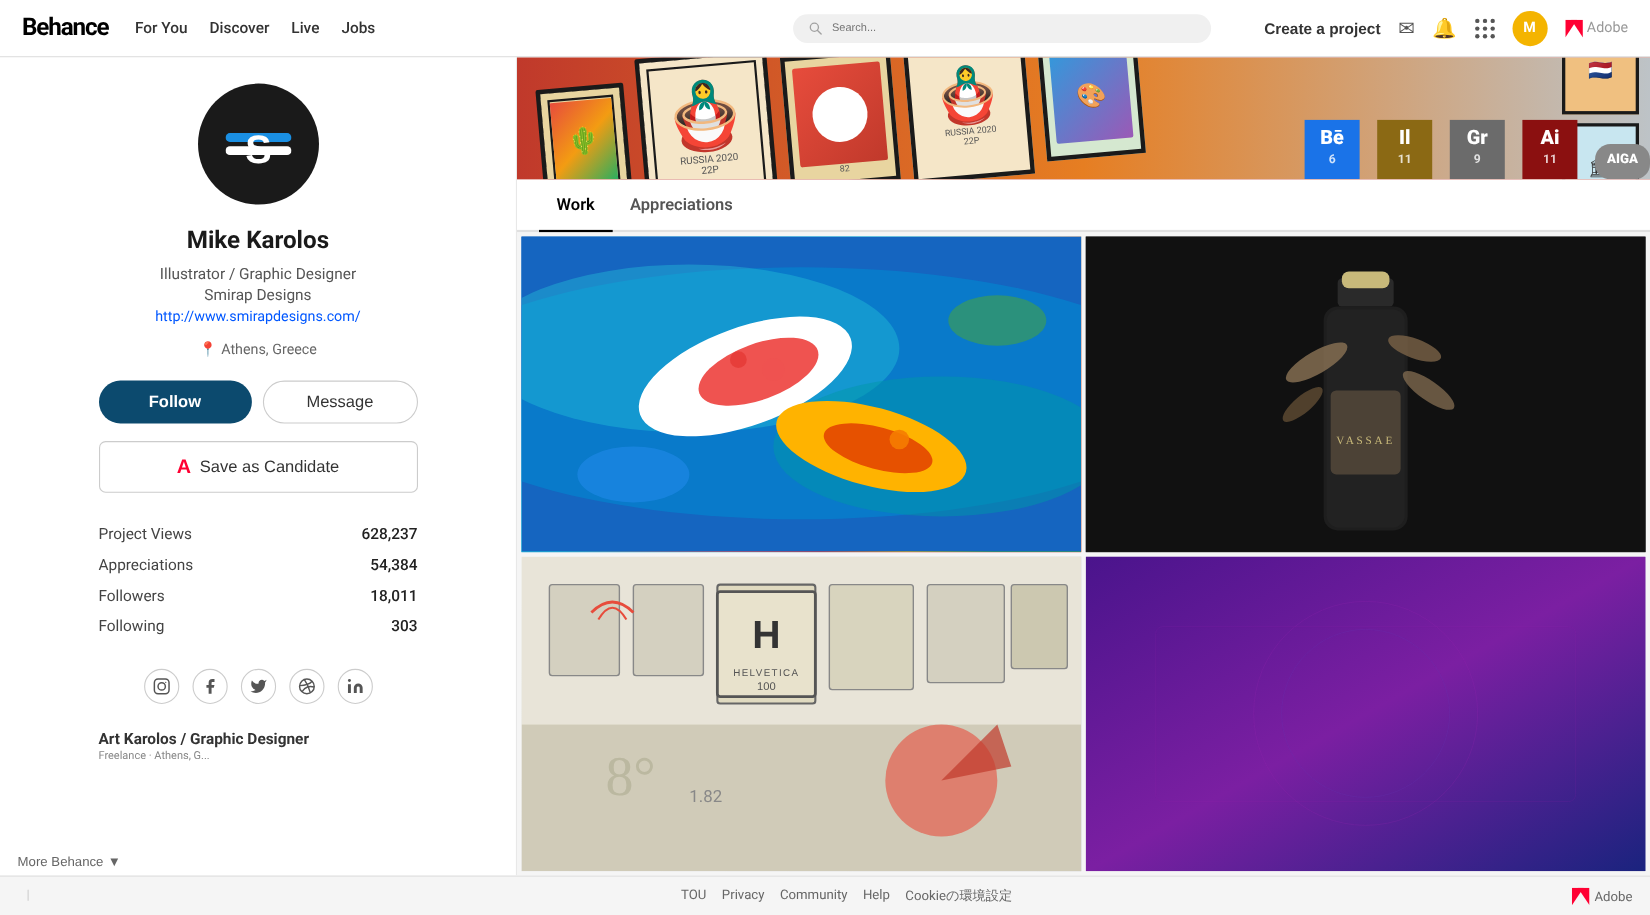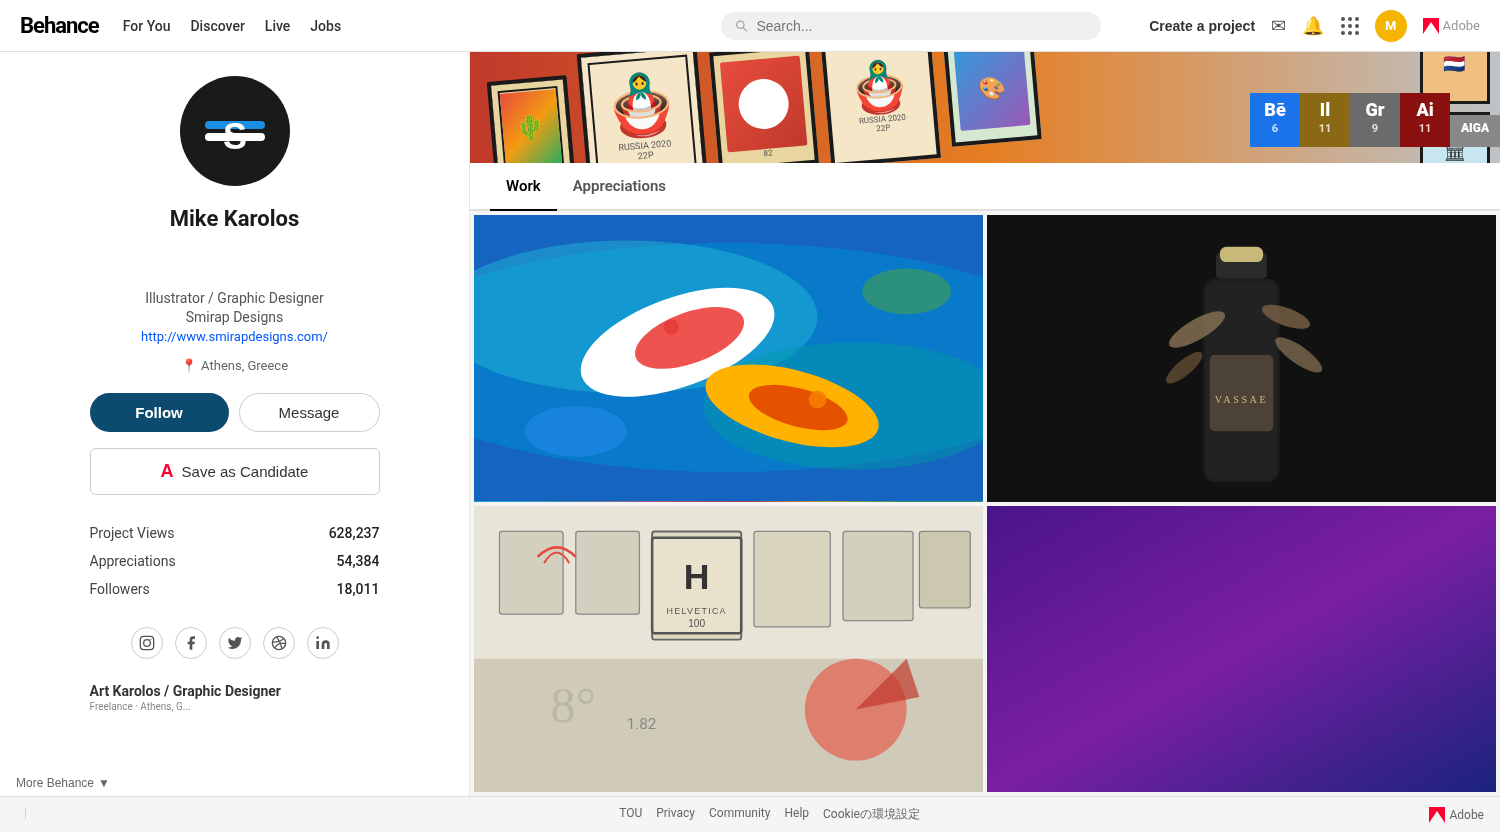--- a/index.html
+++ b/index.html
@@ -15,21 +15,21 @@
     .navbar-links { display: flex; gap: 20px; }
     .navbar-links a { text-decoration: none; color: #333; font-size: 14px; font-weight: 500; }
     .navbar-search {
       flex: 1; max-width: 380px; margin-left: auto;
       display: flex; align-items: center;
       background: #f0f0f0; border-radius: 20px;
       padding: 6px 14px; gap: 8px;
     }
     .navbar-search input {
       border: none; background: transparent; outline: none;
-      font-size: 14px; color: #333; width: 100%;
+      font-size: 10px; color: #333; width: 100%;
     }
     .nav-right { display: flex; align-items: center; gap: 16px; margin-left: 24px; }
     .nav-create-btn {
       background: none; border: none; cursor: pointer;
       font-size: 14px; font-weight: 600; color: #333;
     }
     .nav-icon { font-size: 18px; cursor: pointer; color: #555; }
     .nav-avatar {
       width: 32px; height: 32px; border-radius: 50%;
       background: #f4b400; display: flex; align-items: center; justify-content: center;
@@ -47,21 +47,21 @@
       display: flex; flex-direction: column; align-items: center;
       padding-top: 24px; padding-bottom: 24px;
       position: relative;
     }
     .profile-avatar-wrap {
       width: 110px; height: 110px; border-radius: 50%;
       background: #1a1a1a; display: flex; align-items: center; justify-content: center;
       margin-bottom: 20px;
     }
     .profile-name { font-size: 22px; font-weight: 700; color: #1a1a1a; margin-bottom: 8px; }
-    .profile-title { font-size: 14px; color: #555; text-align: right; line-height: 1.6; margin-top: 48px; }
+    .profile-title { font-size: 14px; color: #555; text-align: right; line-height: 1.6; }
     .profile-company { font-size: 14px; color: #555; text-align: center; margin-bottom: 4px; }
     .profile-link { font-size: 13px; color: #0057ff; text-decoration: none; margin-bottom: 14px; display: block; }
     .profile-location { font-size: 13px; color: #666; margin-bottom: 20px; display: flex; align-items: center; gap: 4px; }
 
     .profile-actions { display: flex; gap: 10px; margin-bottom: 16px; width: 290px; }
     .btn-follow {
       flex: 1; background: #0c4a6e; color: #fff; border: none;
       border-radius: 20px; padding: 10px 0; font-size: 15px; font-weight: 600;
       cursor: pointer;
     }
@@ -104,22 +104,22 @@
       display: flex; align-items: stretch; position: relative;
     }
     .banner-bg {
       width: 100%; height: 100%; background: linear-gradient(90deg, #c0392b 0%, #e67e22 50%, #bdc3c7 100%);
       display: flex; align-items: center; justify-content: center;
       font-size: 80px; overflow: hidden; position: relative;
     }
 
     
     .skills-badges {
-      position: absolute; bottom: 16px; right: 0;
-      display: flex; gap: 0; align-items: flex-end;
+      position: absolute; bottom: 0; right: 0;
+      display: flex; gap: 16px; align-items: flex-end;
     }
     .skill-badge {
       display: flex; flex-direction: column; align-items: center;
       padding: 6px 10px 12px; min-width: 50px;
       font-size: 11px; font-weight: 700; color: #fff;
       position: relative;
     }
     .skill-badge .badge-abbr { font-size: 18px; font-weight: 900; }
     .skill-badge .badge-count { font-size: 11px; color: rgba(255,255,255,0.8); margin-top: 2px; }
     .content-tabs {
@@ -265,20 +265,24 @@
         <span class="stat-value">628,237</span>
       </div>
       <div class="stat-row">
         <span class="stat-label">Appreciations</span>
         <span class="stat-value">54,384</span>
       </div>
       <div class="stat-row">
         <span class="stat-label">Followers</span>
         <span class="stat-value">18,011</span>
       </div>
+      <div class="stat-row">
+        <span class="stat-label">Following</span>
+        <span class="stat-value">303</span>
+      </div>
     </div>
 
     <div class="social-icons">
       <div class="social-icon">
         <svg width="16" height="16" viewBox="0 0 24 24" fill="none" stroke="#555" stroke-width="2">
           <rect x="2" y="2" width="20" height="20" rx="5"></rect>
           <circle cx="12" cy="12" r="5"></circle>
           <circle cx="17.5" cy="6.5" r="1" fill="#555" stroke="none"></circle>
         </svg>
       </div>
@@ -364,21 +368,21 @@
             <span class="badge-count">11</span>
           </div>
           <div class="skill-badge" style="background:#6b6b6b;">
             <span class="badge-abbr">Gr</span>
             <span class="badge-count">9</span>
           </div>
           <div class="skill-badge" style="background:#8b1010;">
             <span class="badge-abbr">Ai</span>
             <span class="badge-count">11</span>
           </div>
-          <div class="skill-badge" style="background:#888;font-size:10px;">
+          <div class="skill-badge" style="background:#888;font-size:10px;border-radius:14px;">
             <span class="badge-abbr" style="font-size:12px;">AIGA</span>
           </div>
         </div>
       </div>
     </div>
 
     <div class="content-tabs">
       <div class="tab active">Work</div>
       <div class="tab">Appreciations</div>
     </div>

